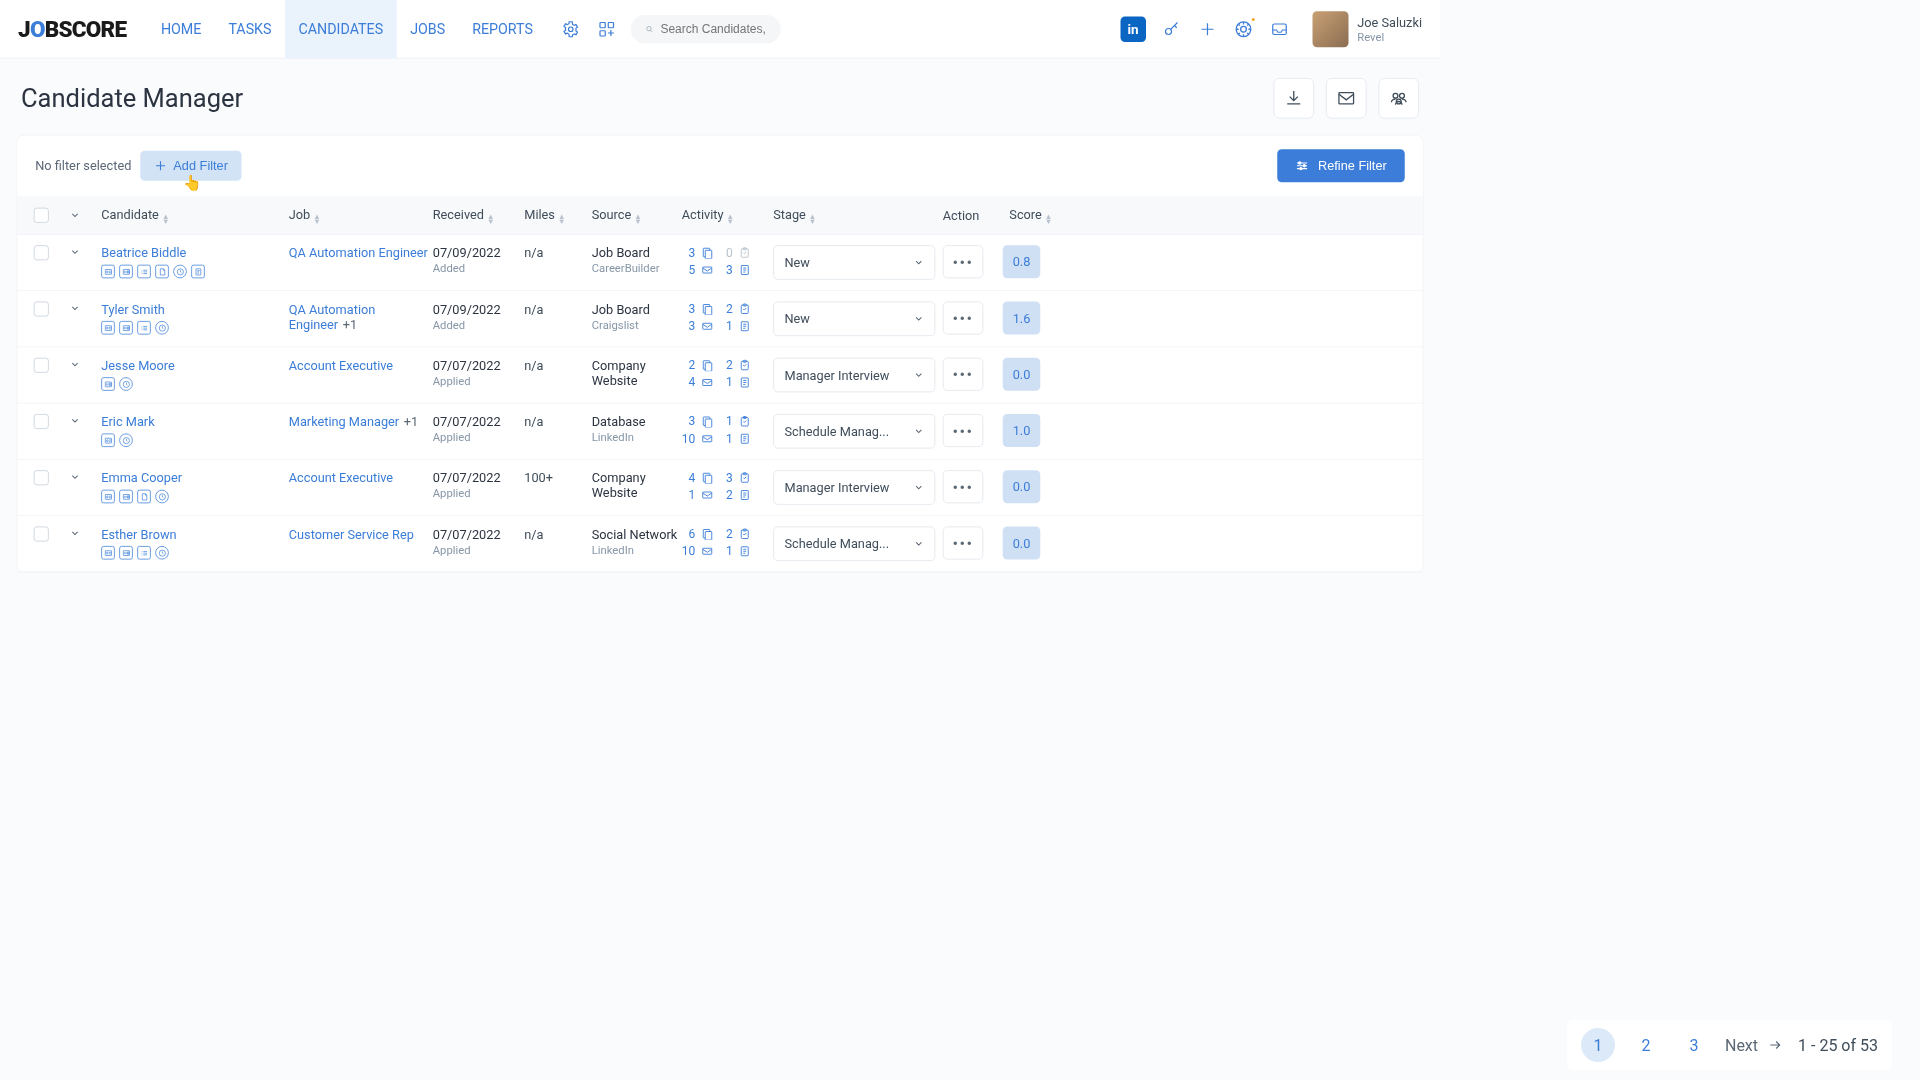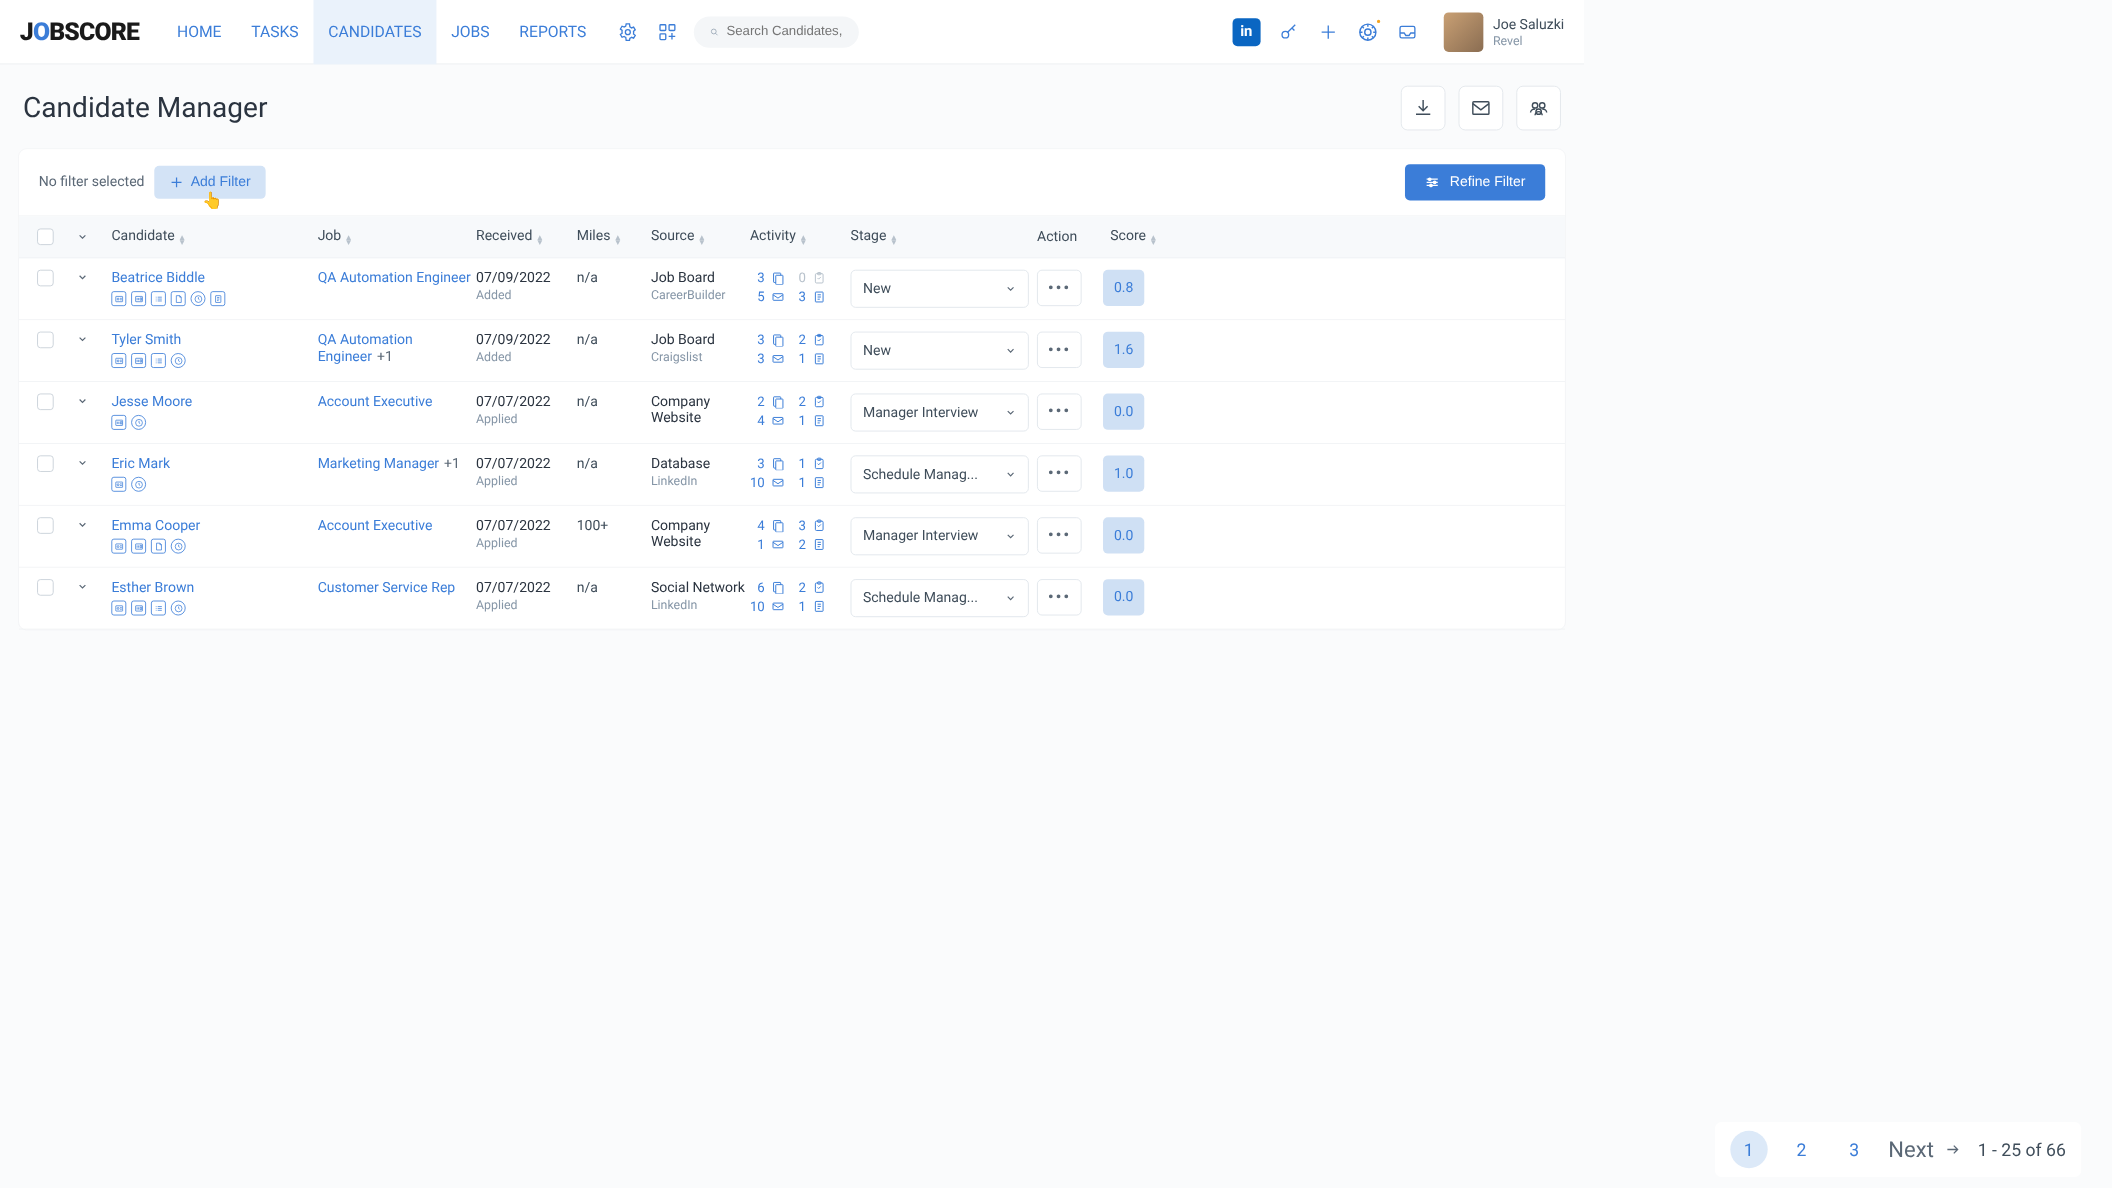--- a/index.html
+++ b/index.html
@@ -80,21 +80,21 @@
 .stage-sel { width:216px; border:1px solid #dde3e9; border-radius:6px; padding:12px 14px; display:flex; align-items:center; justify-content:space-between; color:#3f4d5a; cursor:pointer; background:#fff;}
 .action-btn { width:54px; height:44px; border:1px solid #dde3e9; border-radius:6px; display:flex; align-items:center; justify-content:center; font-size:22px; color:#5b6876; cursor:pointer; background:#fff; letter-spacing:2px;}
 .score-badge { width:50px; height:44px; border-radius:6px; background:#cfe0f4; color:#3b7dd8; display:flex; align-items:center; justify-content:center; font-size:17px;}
 
 .cursor { position:absolute; top:30px; left:58px; font-size:20px; pointer-events:none;}
 
 
 .pagination { position:fixed; bottom:10px; right:28px; display:flex; align-items:center; gap:14px; background:#fff; padding:8px 14px; border-radius:6px; transform:translateZ(0);}
 .page-pill { width:34px; height:34px; border-radius:50%; display:flex; align-items:center; justify-content:center; font-size:16px; color:#3b7dd8; cursor:pointer;}
 .page-pill.active { background:#dce9f8; }
-.next-link { color:#5b6876; font-size:20px; display:flex; align-items:center; gap:8px; cursor:pointer;}
+.next-link { color:#5b6876; font-size:16px; display:flex; align-items:center; gap:8px; cursor:pointer;}
 .page-range { color:#3f4d5a; font-size:16px;}
 svg { display:block; }
 </style>
 </head>
 <body>
 
 <div class="zoom">
 
 <div class="topbar">
   <div class="logo">J<span class="o">O</span>BSCORE</div>
@@ -799,14 +799,14 @@
 <div class="pagination">
   <div class="page-pill active">1</div>
   <div class="page-pill">2</div>
   <div class="page-pill">3</div>
   <div class="next-link">
     <span>Next</span>
     <svg width="18" height="14" viewBox="0 0 24 24" fill="none" stroke="#5b6876" stroke-width="2">
         <path d="M4 12h16M14 6l6 6-6 6"></path>
       </svg>
   </div>
-  <div class="page-range">1 - 25 of 66</div>
+  <div class="page-range">1 - 25 of 53</div>
 </div>
 
 </body></html>

